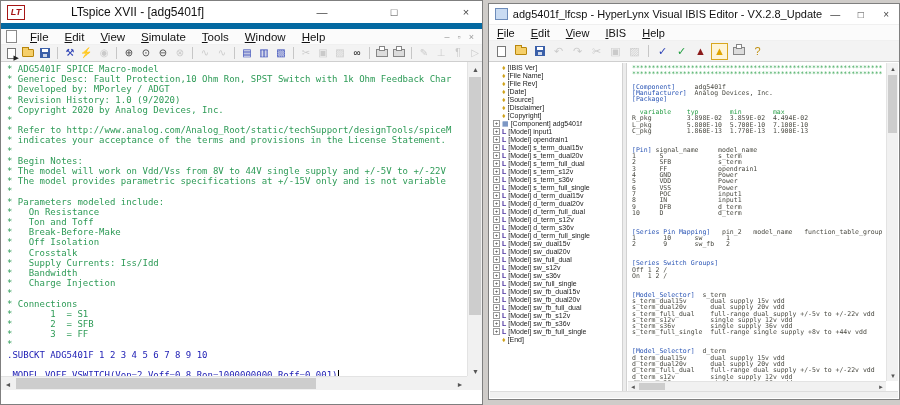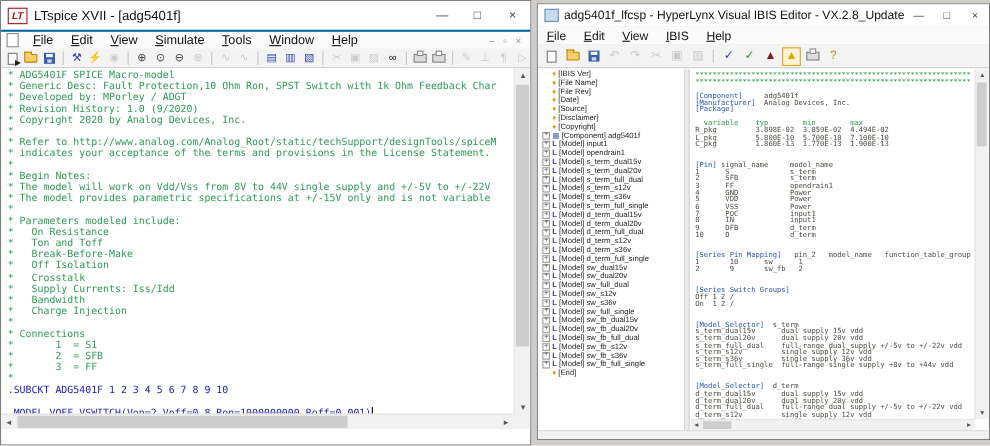--- a/index.html
+++ b/index.html
@@ -4,21 +4,21 @@
 <style>
   * { margin:0; padding:0; box-sizing:border-box; }
   body { width:900px; height:405px; font-family:"Liberation Sans",sans-serif; }
   #canvas { position:relative; width:900px; height:405px; background:#cfccc9; overflow:hidden; }
   .win { position:absolute; background:#fff; border:1px solid #7f7f7f; }
   #win-lt { left:0; top:0; width:483px; height:405px; }
   #win-ib { left:488px; top:3px; width:412px; height:397px; }
 
   
   .titlebar { display:flex; align-items:center; background:#fff; }
-  #lt-title { height:28px; border-bottom:2px solid #0369a1; }
+  #lt-title { height:28px; border-bottom:6px solid #0369a1;gap:40px; }
   #ib-title { height:21px; border-bottom:1px solid #f0f0f0; }
   .title-text { color:#111; white-space:nowrap; overflow:hidden; }
   #lt-title .title-text { font-size:12px; }
   #ib-title .title-text { font-size:11px; }
   .tspacer { flex:1; }
   .wbtn { display:flex; align-items:center; justify-content:center; color:#444; font-size:11px; }
   #lt-title .wbtn { width:32px; height:27px; }
   #ib-title .wbtn { width:26px; height:20px; font-size:10px; }
   .lt-logo { width:18px; height:15px; margin:0 6px 0 6px; border:1px solid #a61616; color:#a61616;
              font-weight:bold; font-style:italic; font-size:9px; display:flex; align-items:center; justify-content:center; background:#fff; }

